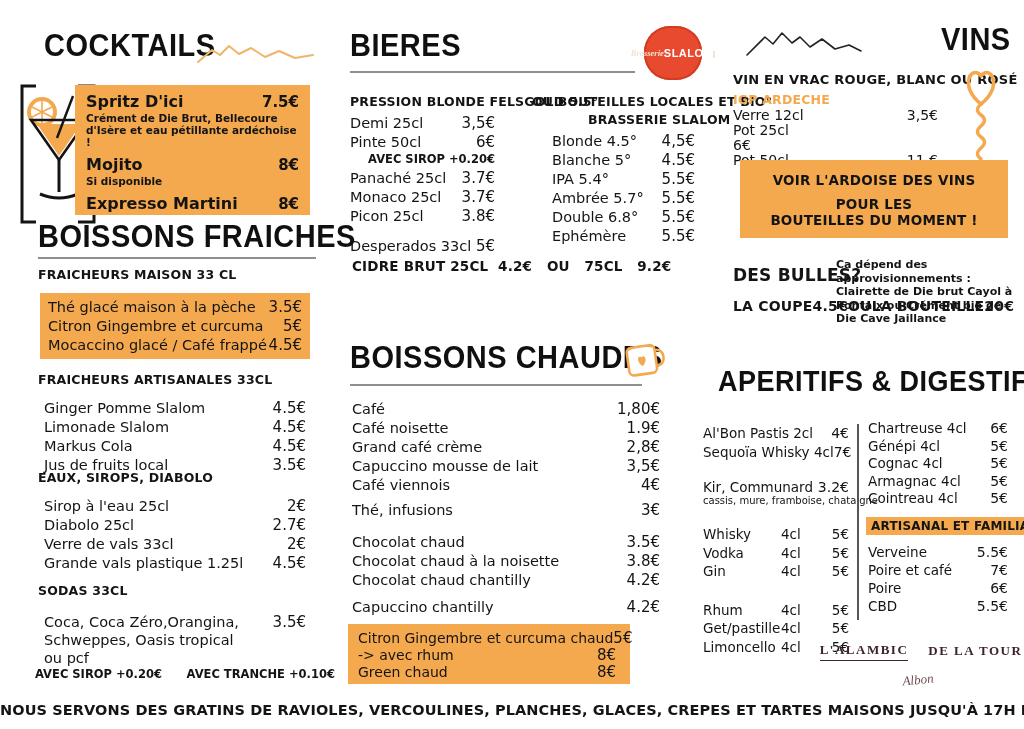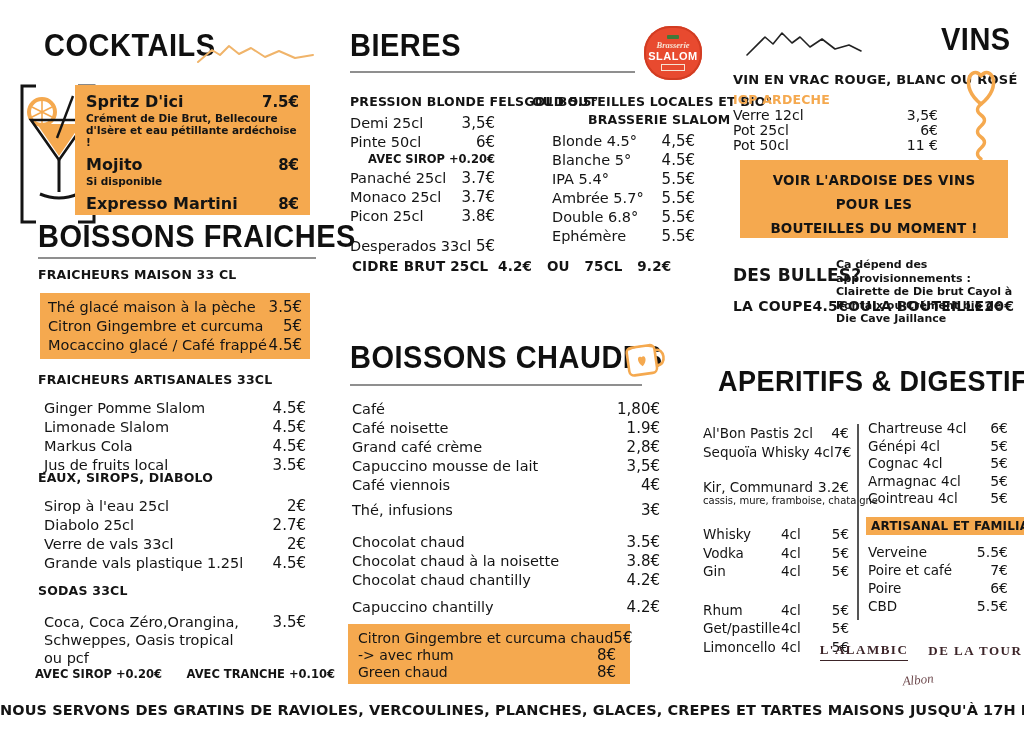--- a/index.html
+++ b/index.html
@@ -122,21 +122,21 @@
   <span class="pr" style="font-size:15px;">3.5€</span>
 </div>
 <div class="abs" style="left:35px;top:667px;width:300px;display:flex;justify-content:space-between;">
   <span class="small-note">AVEC SIROP +0.20€</span>
   <span class="small-note">AVEC TRANCHE +0.10€</span>
 </div>
 
 <div class="abs sec-title" style="left:350px;top:28px;">BIERES</div>
 <div class="abs hr" style="left:350px;top:71px;width:285px;"></div>
 
-<div class="abs" style="left:644px;top:26px;width:58px;height:54px;border-radius:26px;background:#E84A2F;display:flex;flex-direction:column;align-items:center;justify-content:center;box-shadow:inset 0 0 0 2px #d23c22;">
+<div class="abs" style="left:644px;top:26px;width:58px;height:54px;border-radius:26px;background:#E84A2F;display:flex;flex-direction:row;align-items:center;justify-content:center;box-shadow:inset 0 0 0 2px #d23c22;">
   <div style="width:12px;height:4px;background:#3f7a3a;border-radius:1px;margin-bottom:1px;"></div>
   <div style="font-family:'Liberation Serif',serif;font-style:italic;font-weight:700;font-size:8.5px;color:#f6e3d4;">Brasserie</div>
   <div style="font-family:'Liberation Sans',sans-serif;font-weight:800;font-size:11px;color:#ffffff;letter-spacing:.5px;">SLALOM</div>
   <div style="width:22px;height:5px;border:1px solid #f6e3d4;margin-top:2px;"></div>
 </div>
 
 <div class="abs lbl" style="left:350px;top:94px;">PRESSION BLONDE FELSGOLD 5.5°</div>
 <div class="abs lbl" style="left:532px;top:94px;">OU BOUTEILLES LOCALES ET BIO°</div>
 <div class="abs lbl" style="left:588px;top:112px;">BRASSERIE SLALOM</div>
 
@@ -276,38 +276,38 @@
 </svg>
 <div class="abs sec-title" style="left:941px;top:22px;">VINS</div>
 
 <div class="abs lbl" style="left:733px;top:72px;font-size:13px;">VIN EN VRAC ROUGE, BLANC OU ROSÉ</div>
 <div class="abs lbl orange-text" style="left:733px;top:92px;">IGP ARDECHE</div>
 <div class="abs" style="left:733px;top:108px;width:205px;">
   <div class="row" style="font-size:14px;line-height:15px;">
       <span class="nm">Verre 12cl</span>
       <span class="pr" style="font-size:14px;">3,5€</span>
     </div>
-  <div class="row" style="font-size:14px;line-height:15px;">
+  <div class="row" style="font-size:14px;line-height:15px;flex-direction:column;">
       <span class="nm">Pot 25cl</span>
       <span class="pr" style="font-size:14px;">6€</span>
     </div>
   <div class="row" style="font-size:14px;line-height:15px;">
       <span class="nm">Pot 50cl</span>
       <span class="pr" style="font-size:14px;">11 €</span>
     </div>
 </div>
 <svg class="abs" style="left:952px;top:62px;" width="58" height="104" viewBox="0 0 58 104">
   <path d="M29,42 C6,24 20,2 29,14 C38,2 52,24 29,42 Z" fill="none" stroke="#F5A94F" stroke-width="3.6" stroke-linejoin="round"></path>
   <path d="M29,42 q-7,6 0,11 q7,5 0,11 q-7,6 0,11 q7,5 0,11 q-7,6 0,11" fill="none" stroke="#F5A94F" stroke-width="3.4" stroke-linecap="round"></path>
 </svg>
 
 <div class="abs obox ctr" style="left:740px;top:160px;width:268px;height:78px;padding-top:12px;box-sizing:border-box;">
   <div class="lbl" style="font-size:13.5px;">VOIR L'ARDOISE DES VINS</div>
   <div class="lbl" style="font-size:13.5px;margin-top:8px;">POUR LES</div>
-  <div class="lbl" style="font-size:13.5px;margin-top:8px;">BOUTEILLES DU MOMENT !</div>
+  <div class="lbl" style="font-size:13.5px;">BOUTEILLES DU MOMENT !</div>
 </div>
 
 <div class="abs lbl" style="left:733px;top:265px;font-size:17px;">DES BULLES?</div>
 <div class="abs wrap2" style="left:836px;top:258px;width:178px;font-weight:700;font-size:11px;line-height:13.5px;">Ca dépend des approvisionnements : Clairette de Die brut Cayol à Pontaix ou Crément bio de Die Cave Jaillance</div>
 <div class="abs" style="left:733px;top:298px;width:278px;display:flex;justify-content:space-between;">
   <span class="lbl" style="font-size:14px;">LA COUPE</span>
   <span class="lbl" style="font-size:14px;">4.5€</span>
   <span class="lbl" style="font-size:14px;">OU</span>
   <span class="lbl" style="font-size:14px;">LA BOUTEILLE</span>
   <span class="lbl" style="font-size:14px;">20€</span>

